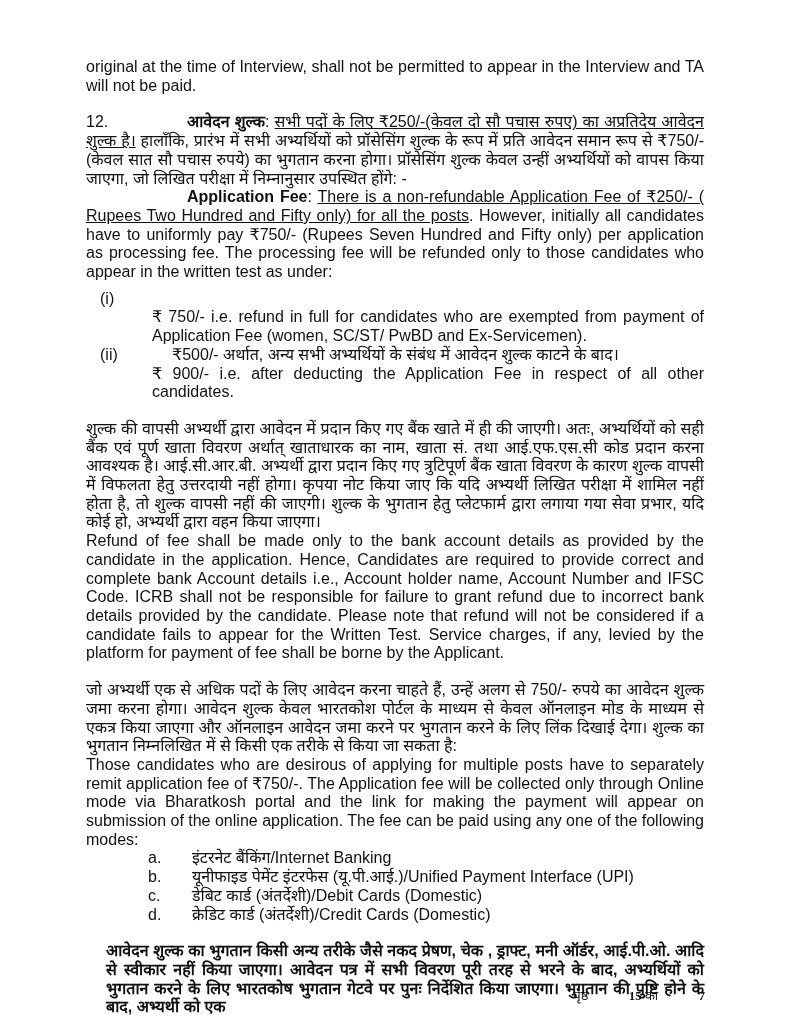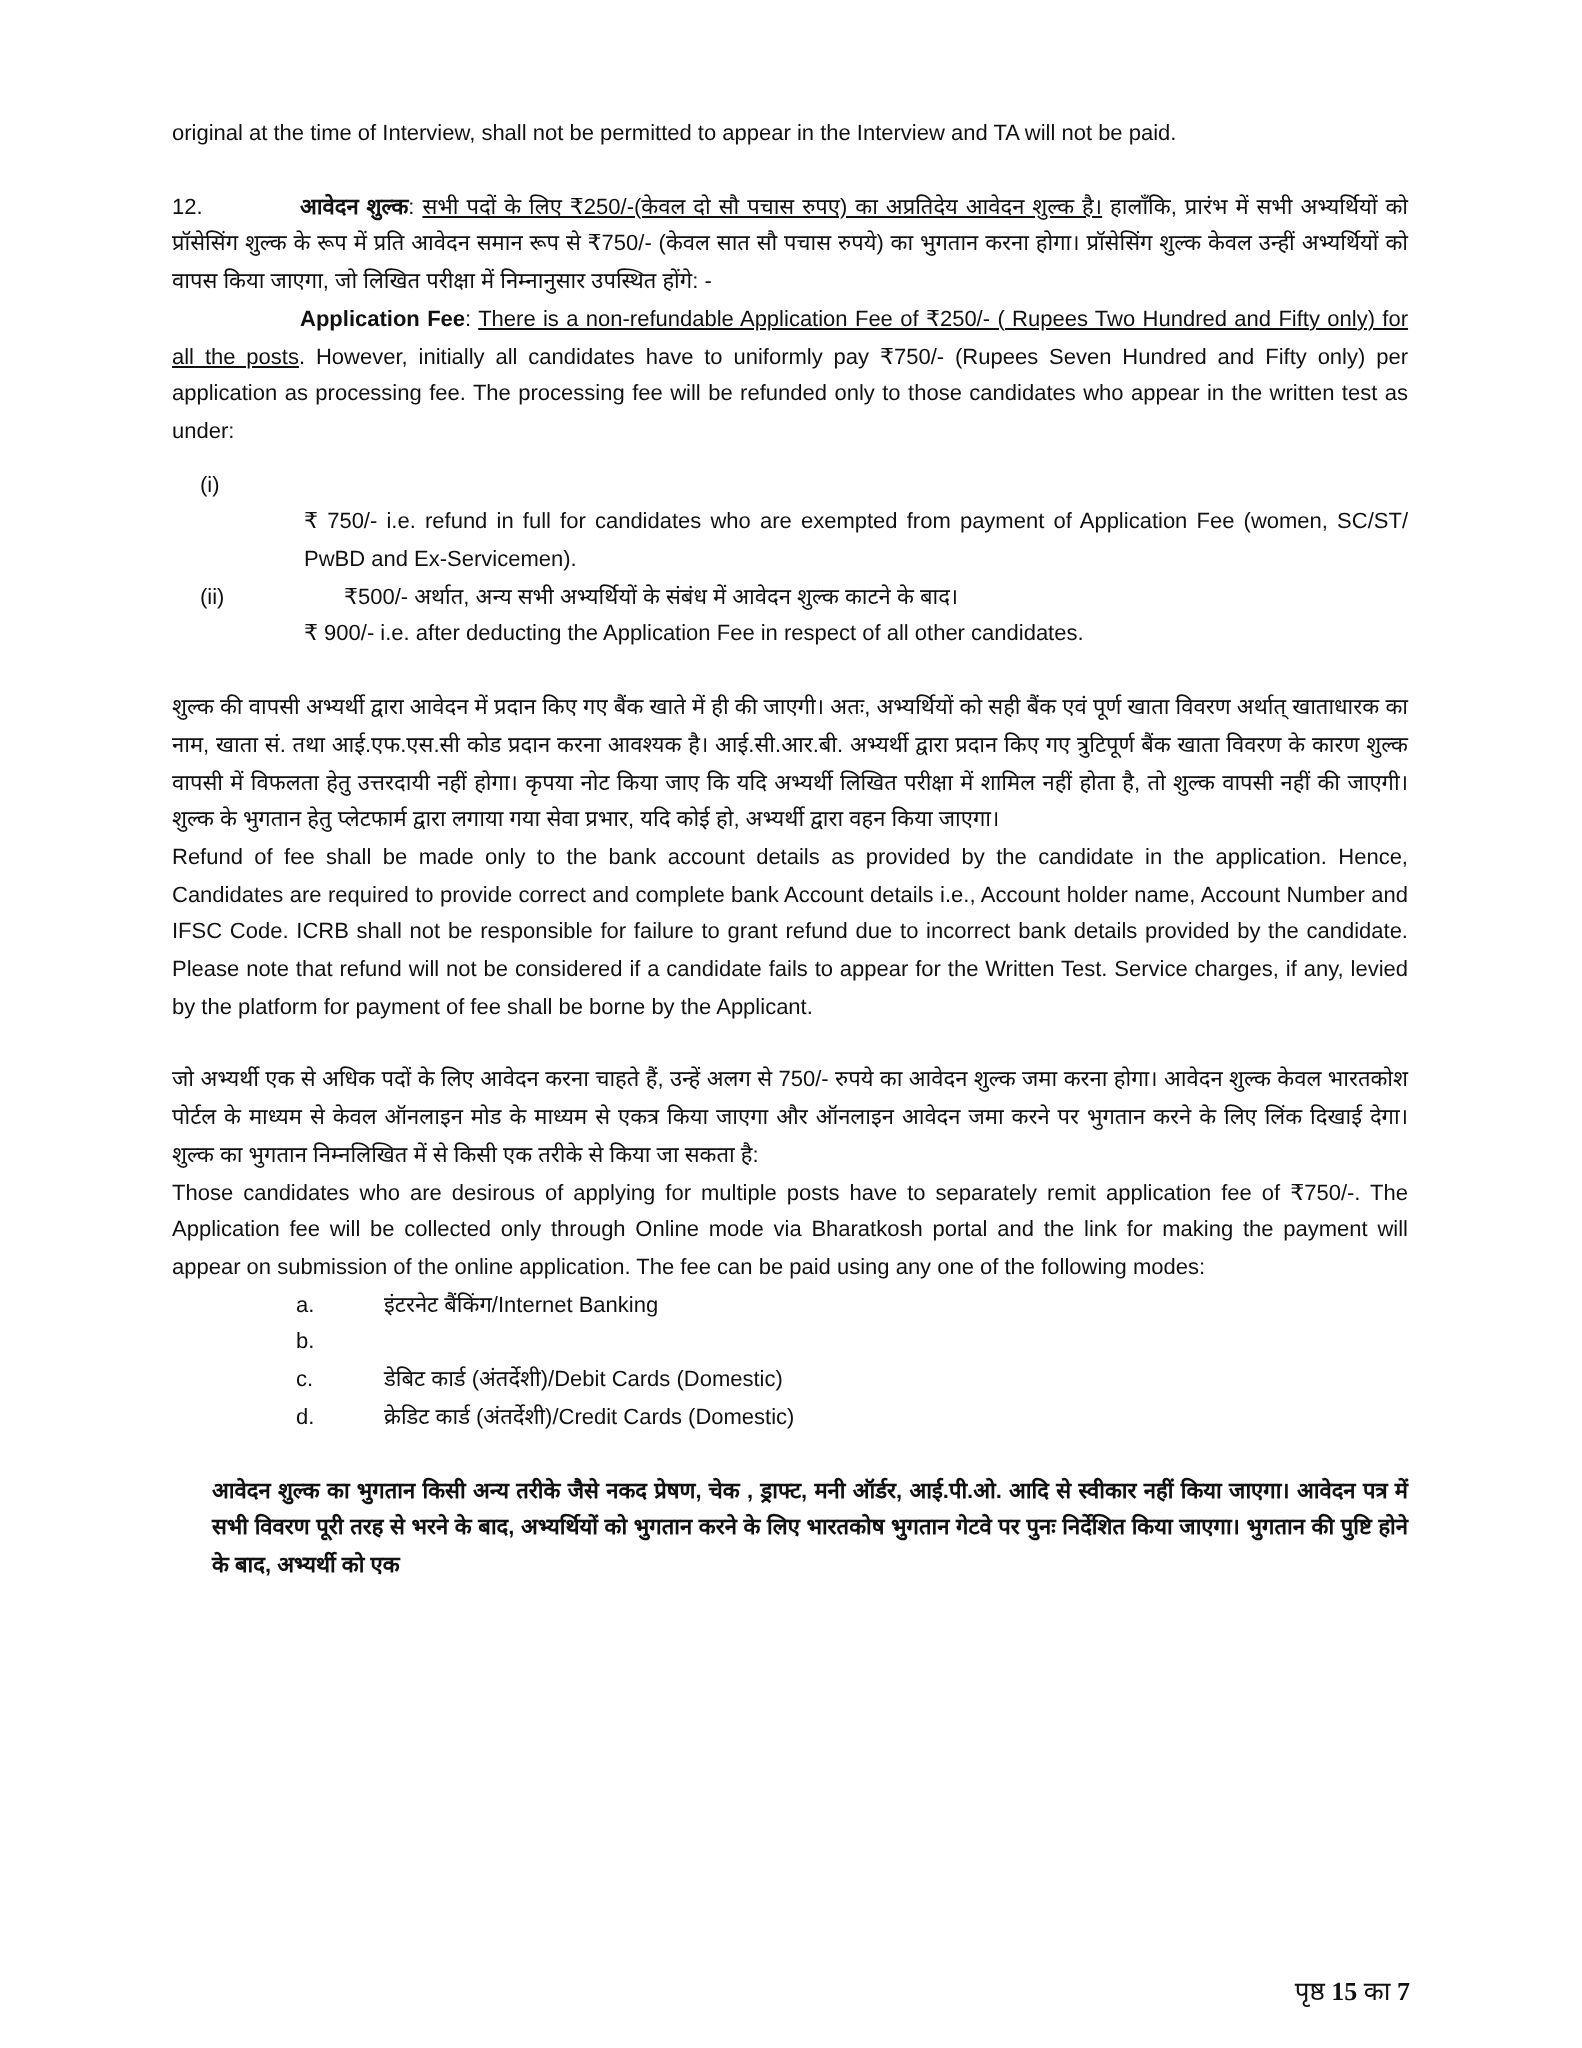--- a/index.html
+++ b/index.html
@@ -1,25 +1,25 @@
 <!DOCTYPE html>
 <html><head>
   <meta charset="utf-8">
   <style>
     html, body { margin: 0; padding: 0; background: #ffffff; }
     body {
       width: 791px; height: 1024px; overflow: hidden; position: relative;
       font-family: "Liberation Sans", "DejaVu Sans", sans-serif;
       color: #111111;
     }
-    .page { position: absolute; left: 86px; top: 58px; width: 618px; font-size: 11px; line-height: 18.7px; }
+    .page { position: absolute; left: 86px; top: 58px; width: 618px; font-size: 16px; line-height: 18.7px; }
     .p { margin: 0; text-align: justify; }
     .gap { height: 18px; }
     .u { text-decoration: underline; }
-    .b { font-weight: bold; }
+    .b { font-weight: bold; margin-left: 37px; }
     .num { width: 64px; flex: none; }
     .list { margin: 0; }
     .li { display: flex; }
     .li .roman { width: 66px; flex: none; padding-left: 14px; box-sizing: border-box; }
     .li .body { flex: 1; text-align: justify; }
     .li .body.indent2 { padding-left: 20px; }
     .en-sub { padding-left: 66px; text-align: justify; }
     .modes { margin: 0; padding-left: 62px; }
     .mode { display: flex; }
     .mode .letter { width: 44px; flex: none; }
@@ -66,20 +66,21 @@
   <p class="p">जो अभ्यर्थी एक से अधिक पदों के लिए आवेदन करना चाहते हैं, उन्हें अलग से 750/- रुपये का आवेदन शुल्क जमा करना होगा। आवेदन शुल्क केवल भारतकोश पोर्टल के माध्यम से केवल ऑनलाइन मोड के माध्यम से एकत्र किया जाएगा और ऑनलाइन आवेदन जमा करने पर भुगतान करने के लिए लिंक दिखाई देगा। शुल्क का भुगतान निम्नलिखित में से किसी एक तरीके से किया जा सकता है:</p>
   <p class="p">Those candidates who are desirous of applying for multiple posts have to separately remit application fee of ₹750/-. The Application fee will be collected only through Online mode via Bharatkosh portal and the link for making the payment will appear on submission of the online application. The fee can be paid using any one of the following modes:</p>
 
   <div class="modes">
     <div class="mode">
       <span class="letter">a.</span>
       <span>इंटरनेट बैंकिंग/Internet Banking</span>
     </div>
     <div class="mode">
       <span class="letter">b.</span>
+      <span>यूनीफाइड पेमेंट इंटरफेस (यू.पी.आई.)/Unified Payment Interface (UPI)</span>
     </div>
     <div class="mode">
       <span class="letter">c.</span>
       <span>डेबिट कार्ड (अंतर्देशी)/Debit Cards (Domestic)</span>
     </div>
     <div class="mode">
       <span class="letter">d.</span>
       <span>क्रेडिट कार्ड (अंतर्देशी)/Credit Cards (Domestic)</span>
     </div>
   </div>

